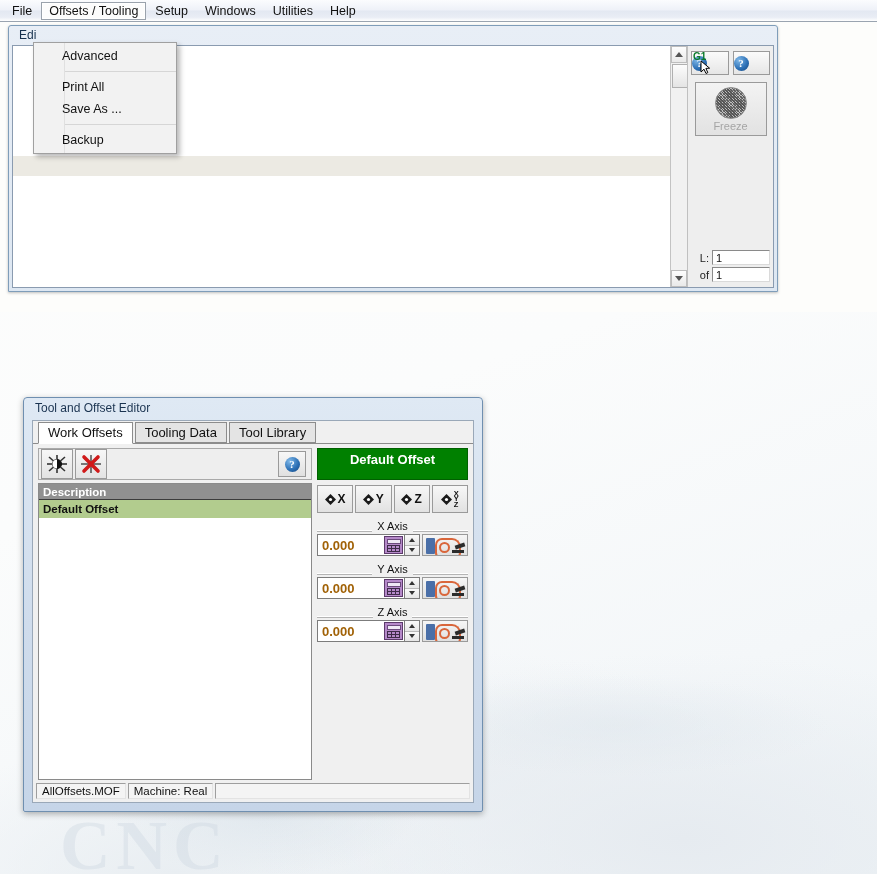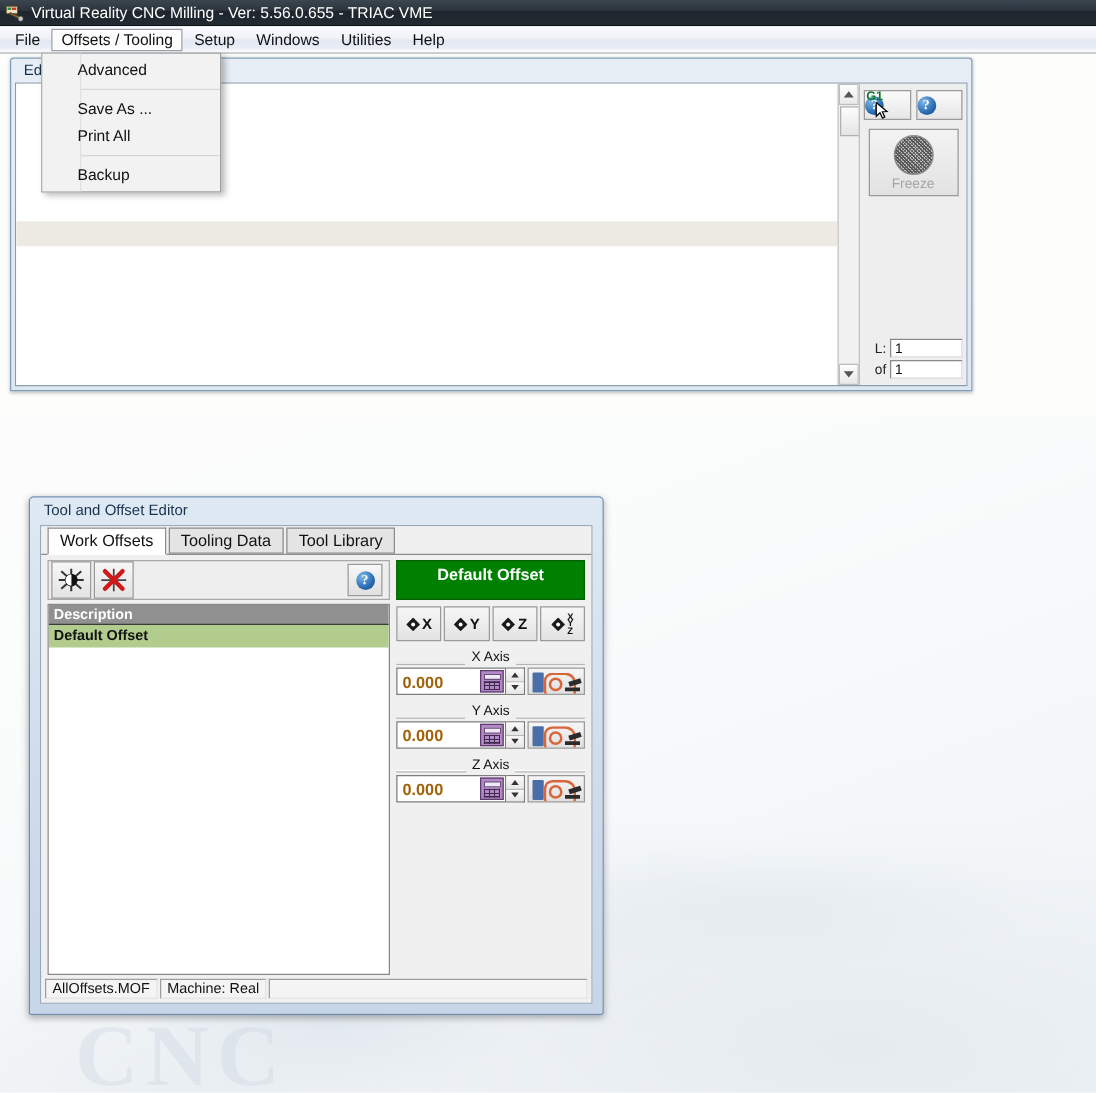--- a/index.html
+++ b/index.html
@@ -396,32 +396,20 @@
   .st-fill { flex: 1; height: 16px; background: #f4f4f4; border: 1px solid #9e9e9e; border-right-color:#e3e3e3; border-bottom-color:#e3e3e3; box-sizing: border-box; }
 </style>
 </head>
 <body>
 
 <div class="wallpaper-texture"></div>
 <div class="wm-text">CNC</div>
 
 <div class="app-window">
 
-  <div class="title-bar">
-    <div class="app-icon">
-      <svg width="16" height="15" viewBox="0 0 16 15">
-        <rect x="1" y="2" width="9" height="6" fill="#f0e2c0" stroke="#5a4a2a" stroke-width="0.7"></rect>
-        <rect x="2" y="3" width="3" height="2" fill="#2f8f3f"></rect>
-        <rect x="5.5" y="3" width="3.5" height="2" fill="#cf3a2a"></rect>
-        <path d="M3 8 L13 13 L14 11 L4 7 Z" fill="#8a6a3a" stroke="#4a3a20" stroke-width="0.6"></path>
-        <circle cx="12.5" cy="12" r="2" fill="#c8c8c8" stroke="#555" stroke-width="0.6"></circle>
-      </svg>
-    </div>
-    <div class="title-text">Virtual Reality CNC Milling  -  Ver: 5.56.0.655 - TRIAC VME</div>
-  </div>
 
   <div class="menu-bar">
     <div class="menu-item">File</div>
     <div class="menu-item active">Offsets / Tooling</div>
     <div class="menu-item">Setup</div>
     <div class="menu-item">Windows</div>
     <div class="menu-item">Utilities</div>
     <div class="menu-item">Help</div>
   </div>
 
@@ -479,22 +467,22 @@
       </div>
     </div>
 
   </div>
 </div>
 
 <div class="dropdown">
   <div class="dd-gutter"></div>
   <div class="dd-item">Advanced</div>
   <div class="dd-sep"></div>
+  <div class="dd-item">Print All</div>
   <div class="dd-item">Save As ...</div>
-  <div class="dd-item">Print All</div>
   <div class="dd-sep"></div>
   <div class="dd-item">Backup</div>
 </div>
 
 <div class="tool-editor">
   <div class="te-caption">Tool and Offset Editor</div>
 
   <div class="te-inner">
 
     <div class="te-tabs">

